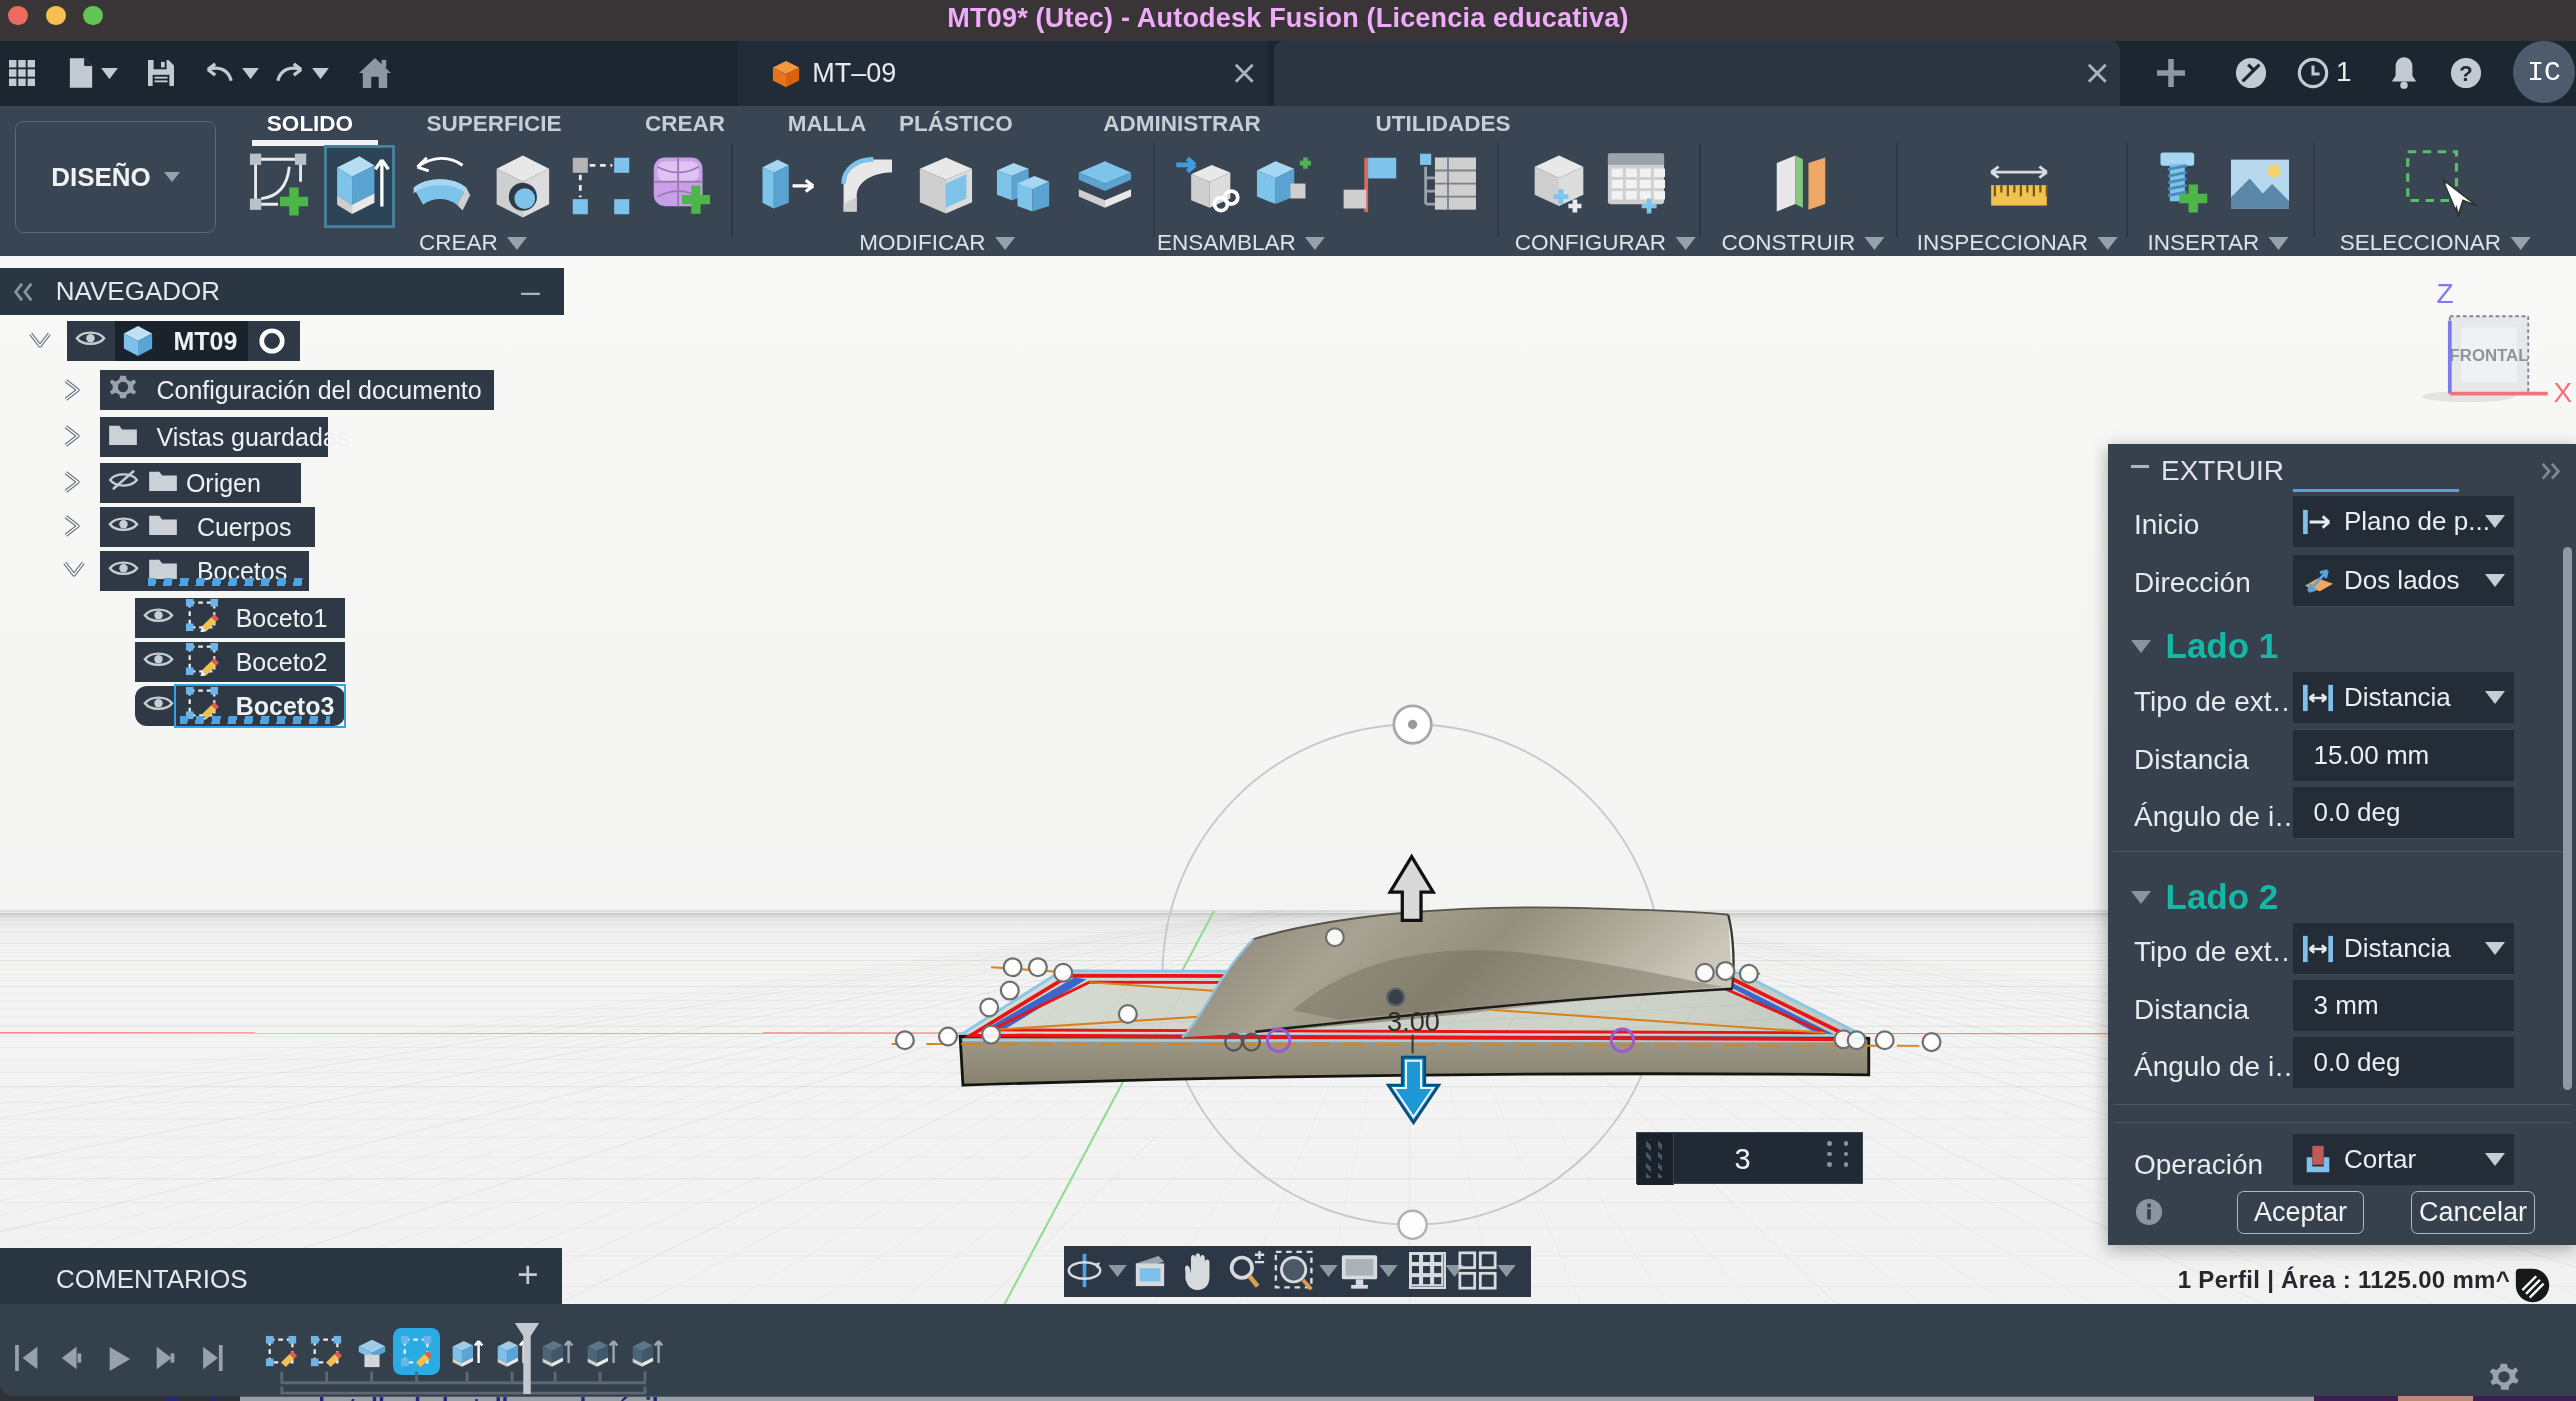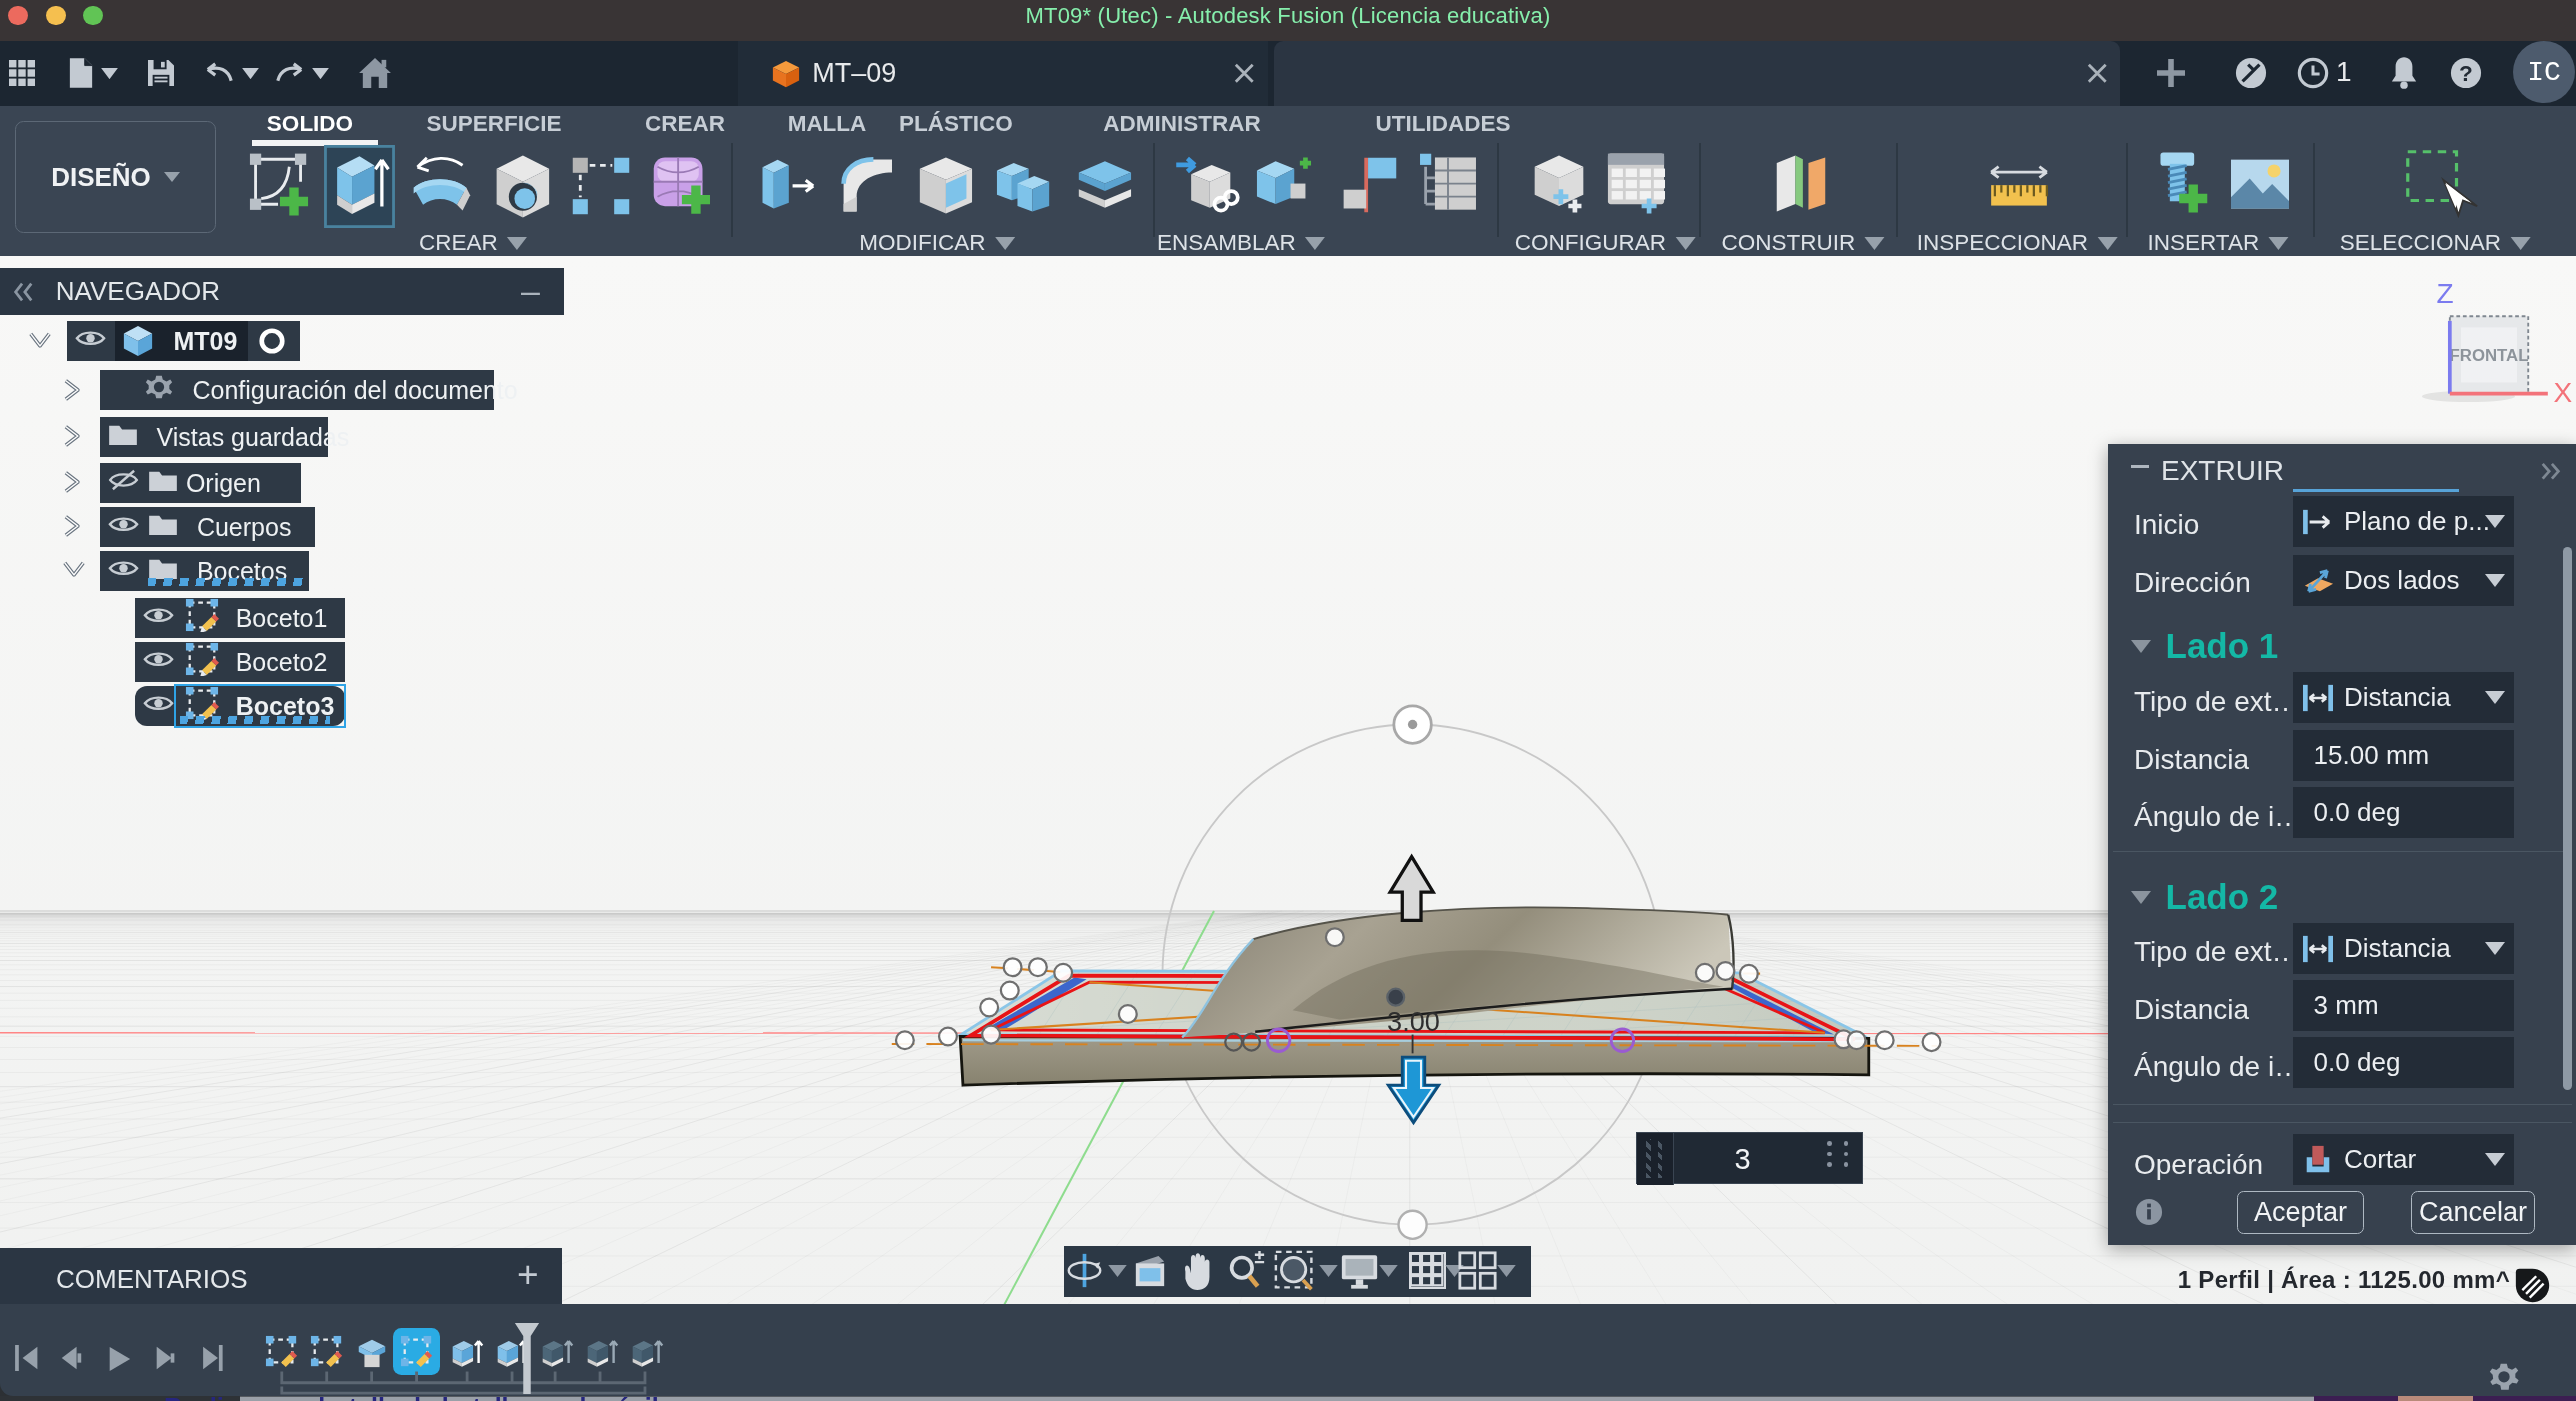--- a/index.html
+++ b/index.html
@@ -1,20 +1,20 @@
 <!DOCTYPE html>
 <html style="font-size:15px"><head><meta charset="utf-8">
 <style>
 * { margin:0; padding:0; box-sizing:border-box; }
 html,body { width:2576px; height:1401px; overflow:hidden; font-family:"Liberation Sans", sans-serif; }
 body { position:relative; background:#f7f8f8; }
 .abs { position:absolute; }
 #titlebar { left:0; top:0; width:2576px; height:41px; background:#393435; }
 .tlight { position:absolute; top:5.6px; width:19.7px; height:19.7px; border-radius:50%; }
-#titletext { position:absolute; top:2.8px; width:100%; text-align:center; color:#86efac; font-size:22px; font-weight:normal; letter-spacing:0.2px; }
+#titletext { position:absolute; top:2.8px; width:100%; text-align:center; color:#f0abfc; font-size:27px; font-weight:bold; letter-spacing:0.2px; }
 #tabbar { left:0; top:41px; width:2576px; height:65px; background:#1c2631; }
 #tab1 { position:absolute; left:738px; top:41px; width:530px; height:65px; background:#212c38; }
 #tab2 { position:absolute; left:1274px; top:41px; width:846px; height:65px; background:#2b3542; border-radius:9.4px 9.4px 0 0; }
 .tabin { display:flex; align-items:center; height:100%; }
 .tabtxt { color:#e8eaec; font-size:27px; margin-left:11.2px; }
 #ribbon { left:0; top:106px; width:2576px; height:150px; background:#3a4553; }
 .cat { position:absolute; top:4.7px; font-size:22.5px; font-weight:bold; color:#c6cdd5; white-space:nowrap; transform:translateX(-50%); }
 .cat.active { color:#ffffff; }
 #catline { position:absolute; left:252px; top:34px; width:126px; height:5.6px; background:#f2f3f4; }
 #diseno { position:absolute; left:15px; top:15px; width:201px; height:112px; border:1.9px solid #5c6876; border-radius:8.4px; color:#f0f2f4; font-size:26px; font-weight:bold; display:flex; align-items:center; justify-content:center; gap:13px; }
@@ -613,21 +613,21 @@
       <span style="margin-left:19px; font-weight:bold;">MT09</span>
     </div>
     <svg width="28" height="28" viewBox="0 0 30 30" style="margin-left:9.4px;">
       <circle cx="15" cy="15" r="11" fill="none" stroke="#fff" stroke-width="5"></circle>
     </svg>
   </div>
 <div class="abs" style="left:62px; top:378px;"><svg width="20.6" height="24" viewBox="0 0 22 26">
       <path d="M4 3 L17 13 L4 23" fill="none" stroke="#6a7580" stroke-width="4" stroke-linejoin="round"></path>
       <path d="M4 3 L17 13 L4 23" fill="none" stroke="#fdfdfd" stroke-width="1.6" stroke-linejoin="round"></path>
     </svg></div>
-<div class="navrow" style="left:100px; top:370px; width:394px;padding-left:36px;">
+<div class="navrow" style="left:100px; top:370px; width:394px;">
     <span style="margin-left:7.5px;"><svg width="30" height="30" viewBox="0 0 32 32">
         <path d="M16 4 L19 4 L20 8 L24 10 L28 8 L30 11 L27 14 L27 18 L30 21 L28 24 L24 22 L20 24 L19 28 L13 28 L12 24 L8 22 L4 24 L2 21 L5 18 L5 14 L2 11 L4 8 L8 10 L12 8 L13 4 Z" fill="#9aa3ad"></path>
         <circle cx="16" cy="16" r="5.5" fill="#2e3945"></circle>
       </svg></span>
     <span style="margin-left:19px;">Configuración del documento</span>
   </div>
 <div class="abs" style="left:62px; top:424px;"><svg width="20.6" height="24" viewBox="0 0 22 26">
       <path d="M4 3 L17 13 L4 23" fill="none" stroke="#6a7580" stroke-width="4" stroke-linejoin="round"></path>
       <path d="M4 3 L17 13 L4 23" fill="none" stroke="#fdfdfd" stroke-width="1.6" stroke-linejoin="round"></path>
     </svg></div>

